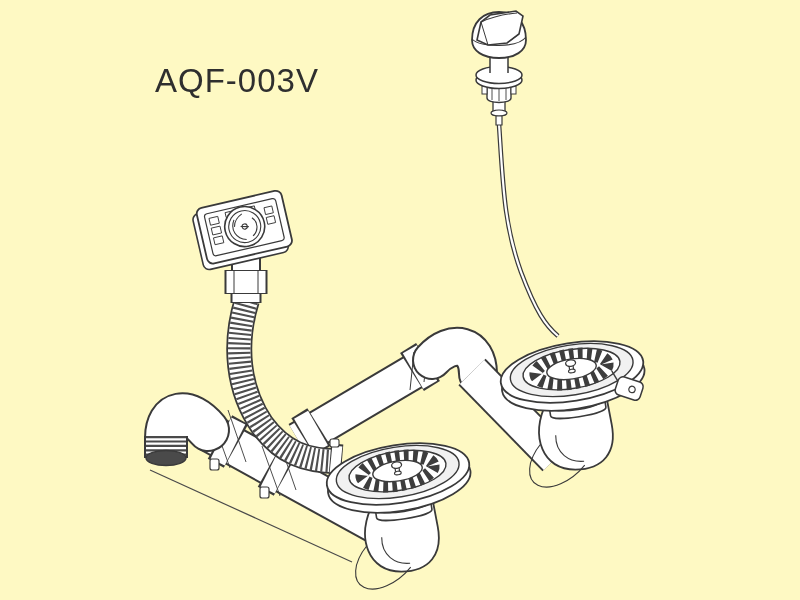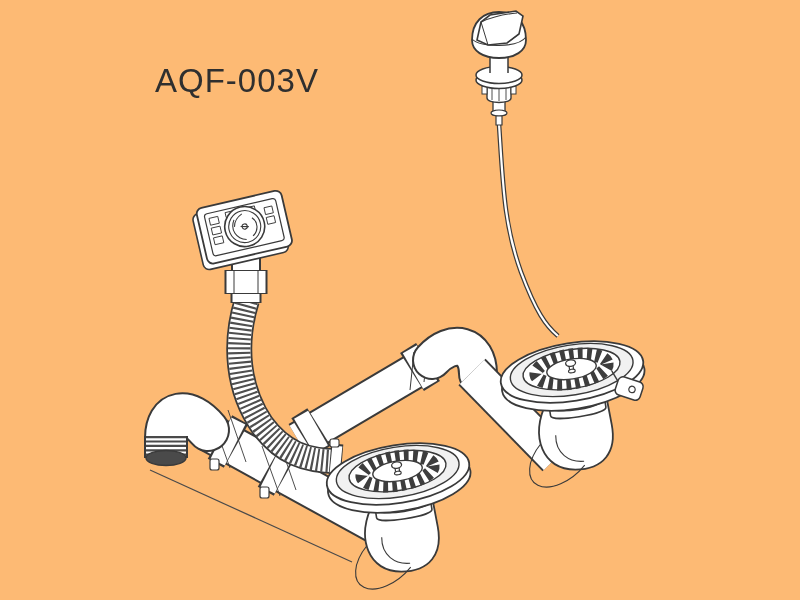--- a/index.html
+++ b/index.html
@@ -1,19 +1,19 @@
 <!DOCTYPE html>
 <html><head>
 <meta charset="utf-8">
 <style>
   html,body{margin:0;padding:0;background:#ffffff;}
   .stage{
     position:relative;
     width:800px;height:600px;
-    background:#fdba74;
+    background:#fef9c3;
     overflow:hidden;
     font-family:"Liberation Sans", sans-serif;
   }
   .stage svg{display:block;}
   .model-label{
     font-family:"Liberation Sans","DejaVu Sans",sans-serif;
     font-size:33px;
     letter-spacing:1px;
     fill:#2f2f2f;
     font-weight:400;

